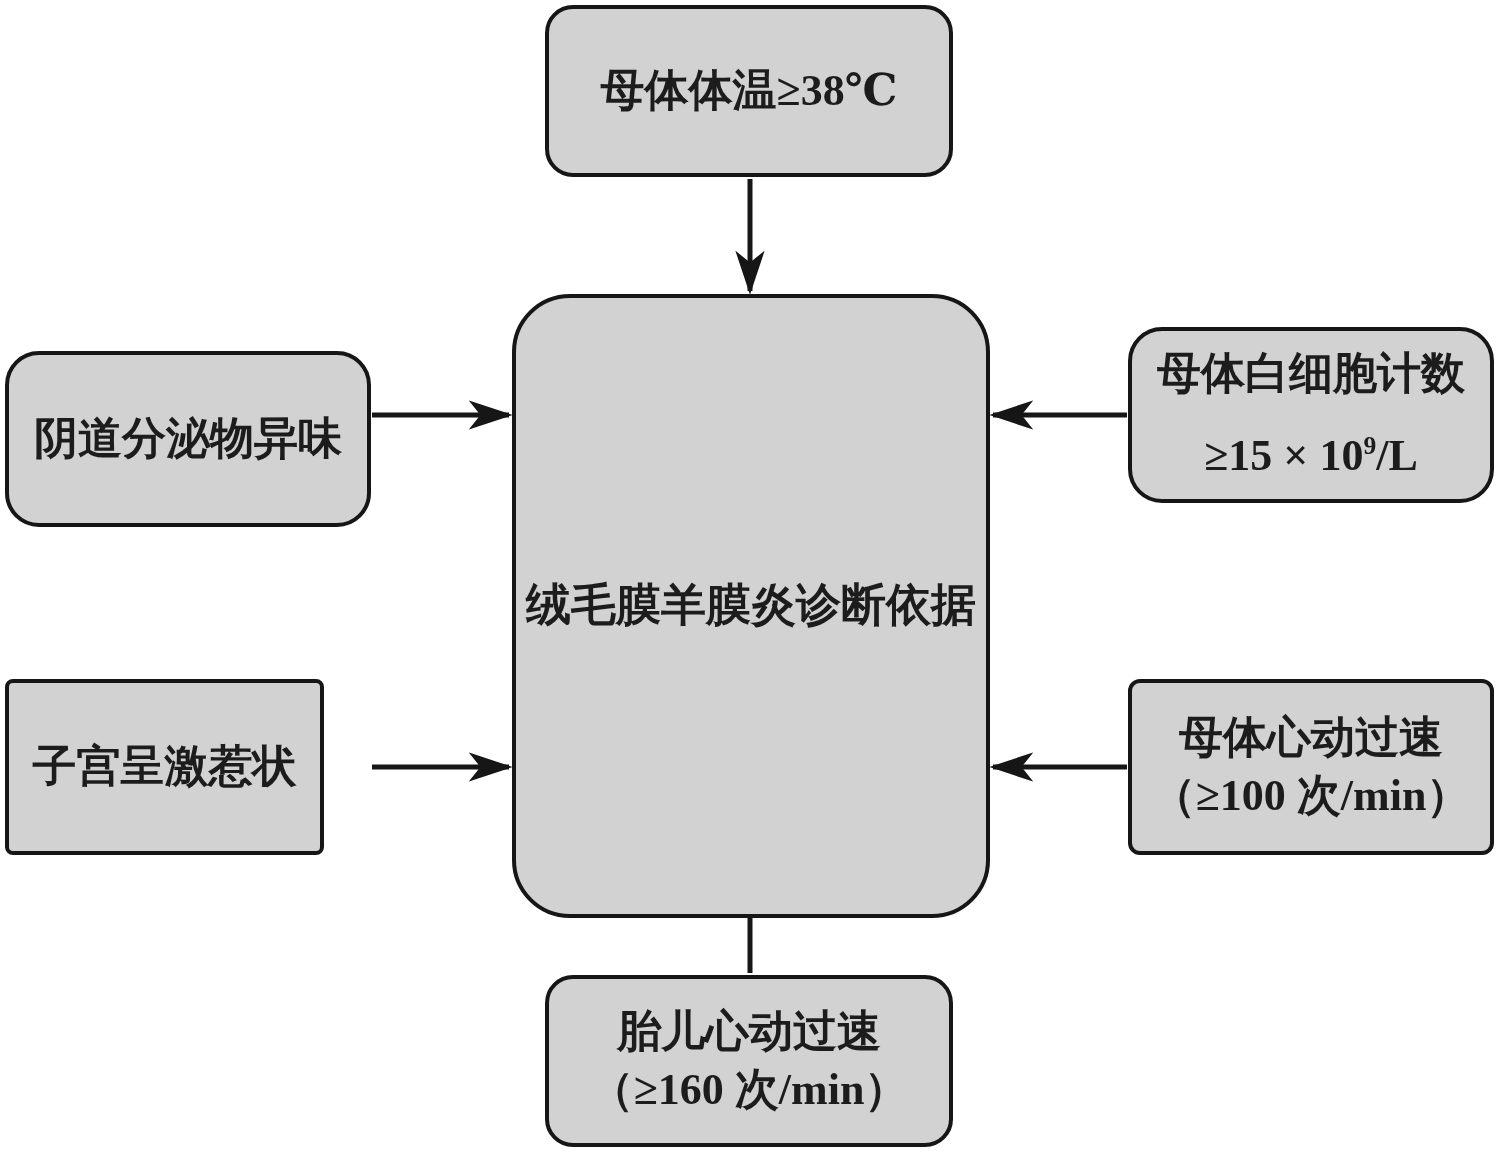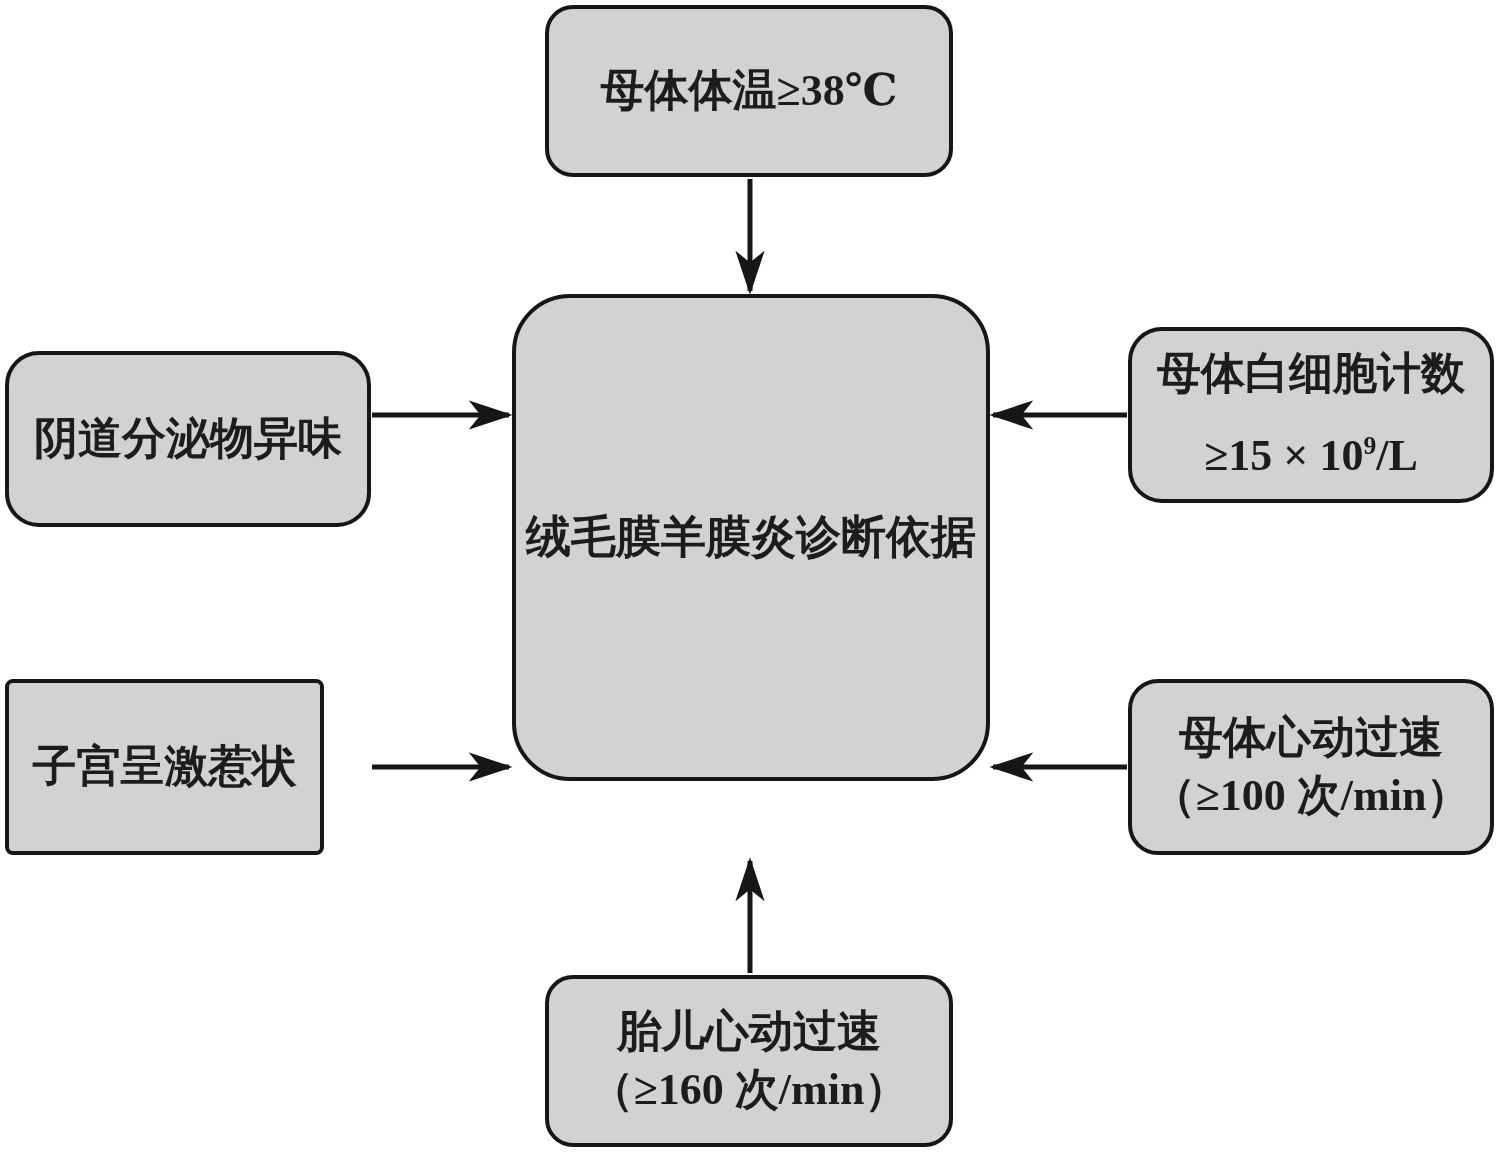--- a/index.html
+++ b/index.html
@@ -64,24 +64,24 @@
     left:5px; top:679px; width:319px; height:176px;
     border-radius:8px;
   }
   .node-right-upper{
     left:1128px; top:327px; width:366px; height:176px;
     border-radius:34px;
     gap:24px;
   }
   .node-right-lower{
     left:1128px; top:679px; width:366px; height:176px;
-    border-radius:30px;
+    border-radius:12px;
   }
   .node-center{
-    left:512px; top:294px; width:478px; height:487px;
+    left:512px; top:294px; width:478px; height:624px;
     border-radius:58px;
     font-size:45px;
     align-items:center;
   }
   .label-line{
     white-space:nowrap;
   }
   .label-line sup{
     font-size:0.58em;
     vertical-align:super;

